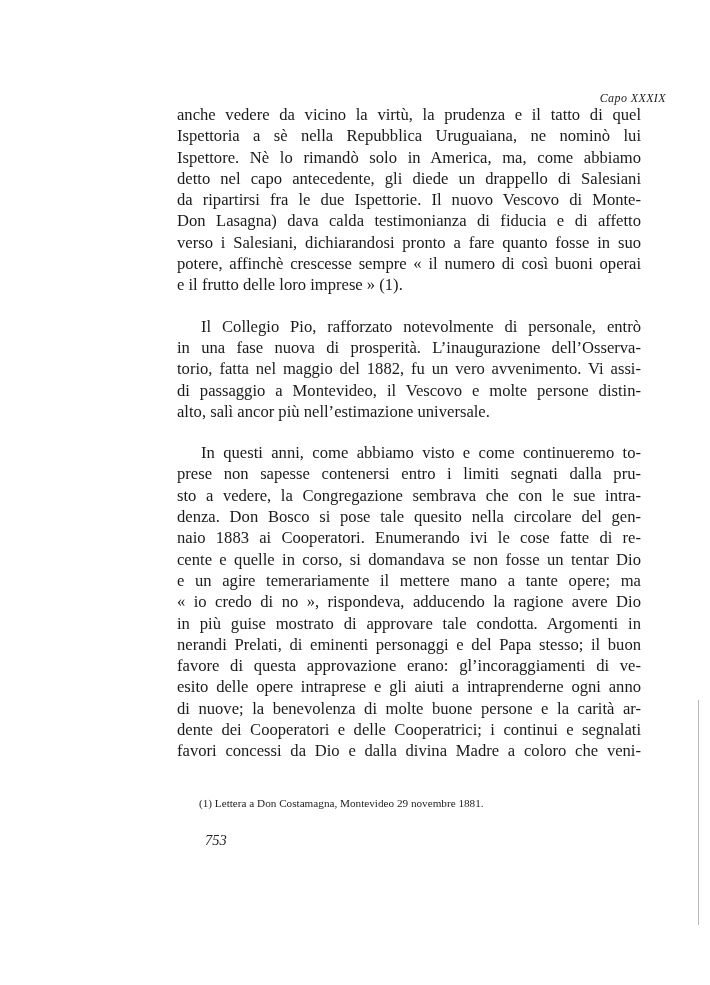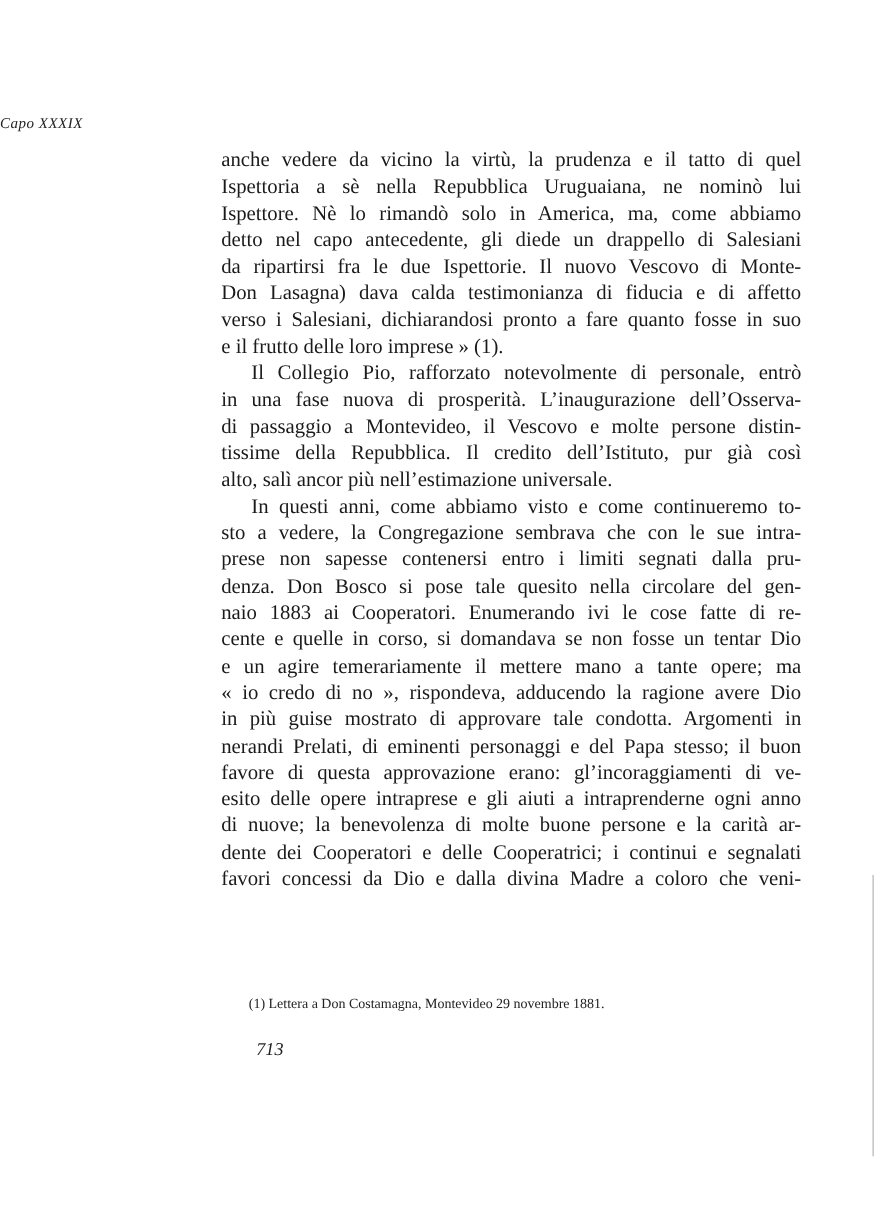--- a/index.html
+++ b/index.html
@@ -1,65 +1,66 @@
 <!DOCTYPE html>
 <html><head>
 <meta charset="utf-8">
 <style>
   html, body { margin: 0; padding: 0; background: #ffffff; }
   body { width: 710px; height: 985px; position: relative; overflow: hidden;
          font-family: "Liberation Serif", "DejaVu Serif", serif; color: #1a1a1a; }
-  .running-head { position: absolute; top: 91px; left: 0; width: 666px; text-align: left;
+  .running-head { position: absolute; top: 91px; left: 0; width: 666px; text-align: right;
                   font-style: italic; font-size: 12px; letter-spacing: 0.4px; color: #222; }
-  .body-text { position: absolute; left: 177px; top: 117px; width: 464px;
+  .body-text { position: absolute; left: 177px; top: 104px; width: 464px;
                font-size: 16.6px; line-height: 21.3px; text-align: justify; }
   .line { display: block; white-space: nowrap; text-align: justify; text-align-last: justify; height: 21.3px; }
   .line.last { text-align-last: left; }
-  .line.indent { padding-left: 24px; }
+  .line.indent { padding-left: 24px; margin-top: 20px; }
   .footnote { position: absolute; left: 199px; top: 797px; font-size: 11.2px; color: #222; white-space: nowrap; }
   .page-number { position: absolute; left: 205px; top: 832px; font-size: 14.5px; font-style: italic; color: #222; }
   .edge-line { position: absolute; left: 698px; top: 700px; width: 1px; height: 225px; background: #b8b8b8; }
 </style>
 </head>
 <body>
 
 <div class="running-head">Capo XXXIX</div>
 
 <div class="body-text">
   <div>
     <span class="line">anche vedere da vicino la virtù, la prudenza e il tatto di quel</span>
     <span class="line">Ispettoria a sè nella Repubblica Uruguaiana, ne nominò lui</span>
     <span class="line">Ispettore. Nè lo rimandò solo in America, ma, come abbiamo</span>
     <span class="line">detto nel capo antecedente, gli diede un drappello di Salesiani</span>
     <span class="line">da ripartirsi fra le due Ispettorie. Il nuovo Vescovo di Monte-</span>
     <span class="line">Don Lasagna) dava calda testimonianza di fiducia e di affetto</span>
     <span class="line">verso i Salesiani, dichiarandosi pronto a fare quanto fosse in suo</span>
+    <span class="line">potere, affinchè crescesse sempre « il numero di così buoni operai</span>
     <span class="line last">e il frutto delle loro imprese » (1).</span>
   </div>
   <div>
     <span class="line indent">Il Collegio Pio, rafforzato notevolmente di personale, entrò</span>
     <span class="line">in una fase nuova di prosperità. L’inaugurazione dell’Osserva-</span>
+    <span class="line">torio, fatta nel maggio del 1882, fu un vero avvenimento. Vi assi-</span>
     <span class="line">di passaggio a Montevideo, il Vescovo e molte persone distin-</span>
-    <span class="line">tissime della Repubblica. Il credito dell’Istituto, pur già così</span>
     <span class="line last">alto, salì ancor più nell’estimazione universale.</span>
   </div>
   <div>
     <span class="line indent">In questi anni, come abbiamo visto e come continueremo to-</span>
+    <span class="line">prese non sapesse contenersi entro i limiti segnati dalla pru-</span>
     <span class="line">sto a vedere, la Congregazione sembrava che con le sue intra-</span>
-    <span class="line">prese non sapesse contenersi entro i limiti segnati dalla pru-</span>
     <span class="line">denza. Don Bosco si pose tale quesito nella circolare del gen-</span>
     <span class="line">naio 1883 ai Cooperatori. Enumerando ivi le cose fatte di re-</span>
     <span class="line">cente e quelle in corso, si domandava se non fosse un tentar Dio</span>
     <span class="line">e un agire temerariamente il mettere mano a tante opere; ma</span>
     <span class="line">« io credo di no », rispondeva, adducendo la ragione avere Dio</span>
     <span class="line">in più guise mostrato di approvare tale condotta. Argomenti in</span>
     <span class="line">nerandi Prelati, di eminenti personaggi e del Papa stesso; il buon</span>
     <span class="line">favore di questa approvazione erano: gl’incoraggiamenti di ve-</span>
     <span class="line">esito delle opere intraprese e gli aiuti a intraprenderne ogni anno</span>
     <span class="line">di nuove; la benevolenza di molte buone persone e la carità ar-</span>
     <span class="line">dente dei Cooperatori e delle Cooperatrici; i continui e segnalati</span>
     <span class="line">favori concessi da Dio e dalla divina Madre a coloro che veni-</span>
   </div>
 </div>
 
 <div class="footnote">(1) Lettera a Don Costamagna, Montevideo 29 novembre 1881.</div>
-<div class="page-number">713</div>
+<div class="page-number">753</div>
 <div class="edge-line"></div>
 
 </body></html>

